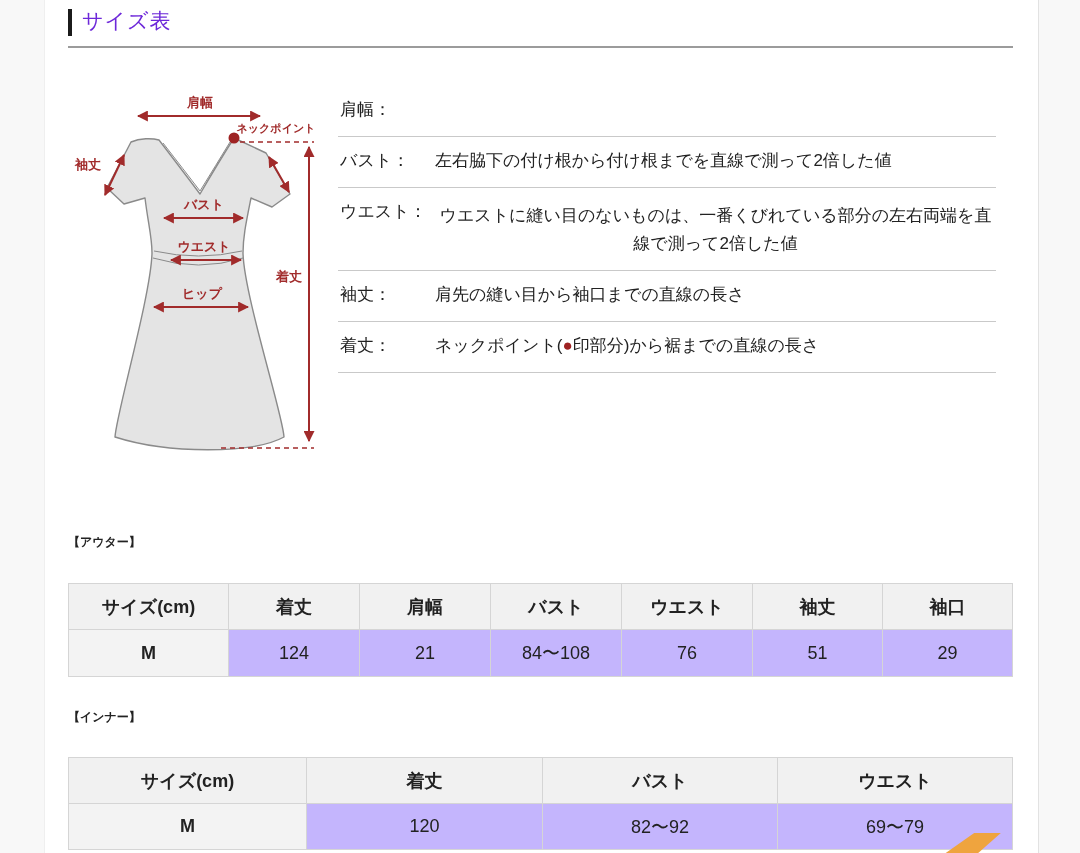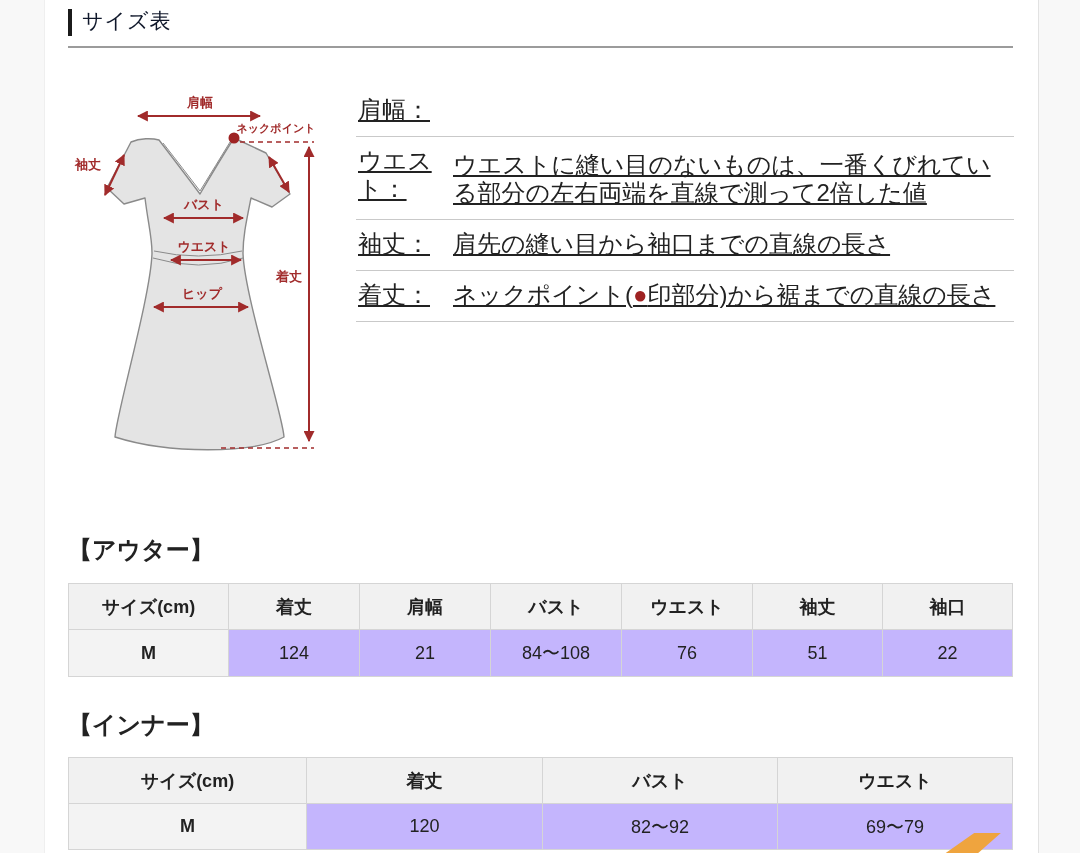--- a/index.html
+++ b/index.html
@@ -1,42 +1,42 @@
 <!DOCTYPE html>
 <html style="--annotation-red: #a12b2b; --dot-red: #9e2222; --dress-fill: #e4e4e4; --dress-stroke: #8a8a8a; --ribbon-orange: #efa43e;"><head>
 <meta charset="utf-8">
 <style>
   html,body{margin:0;padding:0;width:1080px;height:853px;overflow:hidden;
     background:#f8f8f8;font-family:"Liberation Sans","DejaVu Sans",sans-serif;color:#222;}
   .content{position:absolute;left:44px;top:0;width:993px;height:853px;background:#fff;
     border-left:1px solid #efefef;border-right:1px solid #e2e2e2;}
   
   .title-bar{position:absolute;left:23px;top:9px;width:4px;height:27px;background:#1b1b1b;}
-  .page-title{position:absolute;left:37px;top:7px;font-size:21px;font-weight:500;color:#0f172a;letter-spacing:1px;}
+  .page-title{position:absolute;left:37px;top:7px;font-size:21px;font-weight:500;color:#6d28d9;letter-spacing:1px;}
   .title-underline{position:absolute;left:23px;top:46px;width:945px;height:2px;background:#9b9b9b;}
   
   .diagram{position:absolute;left:18px;top:85px;width:290px;height:400px;}
   .dress{fill:var(--dress-fill);stroke:var(--dress-stroke);stroke-width:1.4;stroke-linejoin:round;}
   .seam{fill:none;stroke:var(--dress-stroke);stroke-width:1;}
   .ann{stroke:var(--annotation-red);stroke-width:2;fill:none;}
   .arr2{marker-start:url(#ah);marker-end:url(#ah);}
   .dash{stroke-dasharray:5 4;stroke-width:1.6;}
   .dot{fill:var(--dot-red);stroke:none;}
   .ann-t{fill:var(--annotation-red);font-weight:600;font-size:13px;}
   .ann-t.small{font-size:11px;}
   
-  .defs{position:absolute;left:311px;top:86px;width:658px;font-size:24px;line-height:28px;text-decoration:underline;}
+  .defs{position:absolute;left:293px;top:86px;width:658px;font-size:17px;line-height:28px;}
   .def-row{display:flex;border-bottom:1px solid #c9c9c9;padding:10px 0 12px 2px;}
   .def-row.tall{}
   .def-term{width:95px;flex:0 0 95px;}
   .def-desc{flex:1;}
-  .def-desc .p2{margin-top:4px;}
+  .def-desc .p2{margin-top:4px;text-align:center;}
   .red-dot{color:var(--dot-red);}
   
-  .sec-heading{position:absolute;left:23px;font-size:24px;font-weight:bold;color:#222;}
+  .sec-heading{position:absolute;left:23px;font-size:12px;font-weight:bold;color:#222;}
   
   table.size-table{position:absolute;left:23px;border-collapse:collapse;table-layout:fixed;
     width:944px;font-size:18px;text-align:center;}
   table.size-table th,table.size-table td{border:1px solid #d5d5d5;vertical-align:middle;padding:0;}
   table.size-table th{background:#f1f1f1;font-weight:bold;height:45px;}
   table.size-table td{background:#c4b5fd;height:46px;}
   table.size-table td.first{background:#f3f3f3;font-weight:bold;}
   table.inner td{height:45px;}
   
   .ribbon{position:absolute;left:899px;top:833px;width:58px;height:20px;
@@ -101,20 +101,24 @@
 
     <text class="ann-t" x="239" y="196" text-anchor="end">着丈</text>
     <line class="ann arr2" x1="246" y1="62" x2="246" y2="356"></line>
     <line class="ann dash" x1="158" y1="363" x2="251" y2="363"></line>
   </svg>
 
   <div class="defs">
     <div class="def-row">
       <div class="def-term">肩幅：</div>
     </div>
+    <div class="def-row">
+      <div class="def-term">バスト：</div>
+      <div class="def-desc">左右脇下の付け根から付け根までを直線で測って2倍した値</div>
+    </div>
     <div class="def-row tall">
       <div class="def-term">ウエスト：</div>
       <div class="def-desc">
         <div class="p2">ウエストに縫い目のないものは、一番くびれている部分の左右両端を直線で測って2倍した値</div>
       </div>
     </div>
     <div class="def-row">
       <div class="def-term">袖丈：</div>
       <div class="def-desc">肩先の縫い目から袖口までの直線の長さ</div>
     </div>
@@ -147,21 +151,21 @@
       <th>袖丈</th>
       <th>袖口</th>
     </tr>
     <tr>
       <td class="first">M</td>
       <td>124</td>
       <td>21</td>
       <td>84〜108</td>
       <td>76</td>
       <td>51</td>
-      <td>22</td>
+      <td>29</td>
     </tr>
   </tbody>
     </table>
 
   <div class="sec-heading" style="top:709px;">【インナー】</div>
   <table class="size-table inner" style="top:757px;">
     <colgroup>
       <col style="width:238px">
         <col style="width:236px">
         <col style="width:235px">

